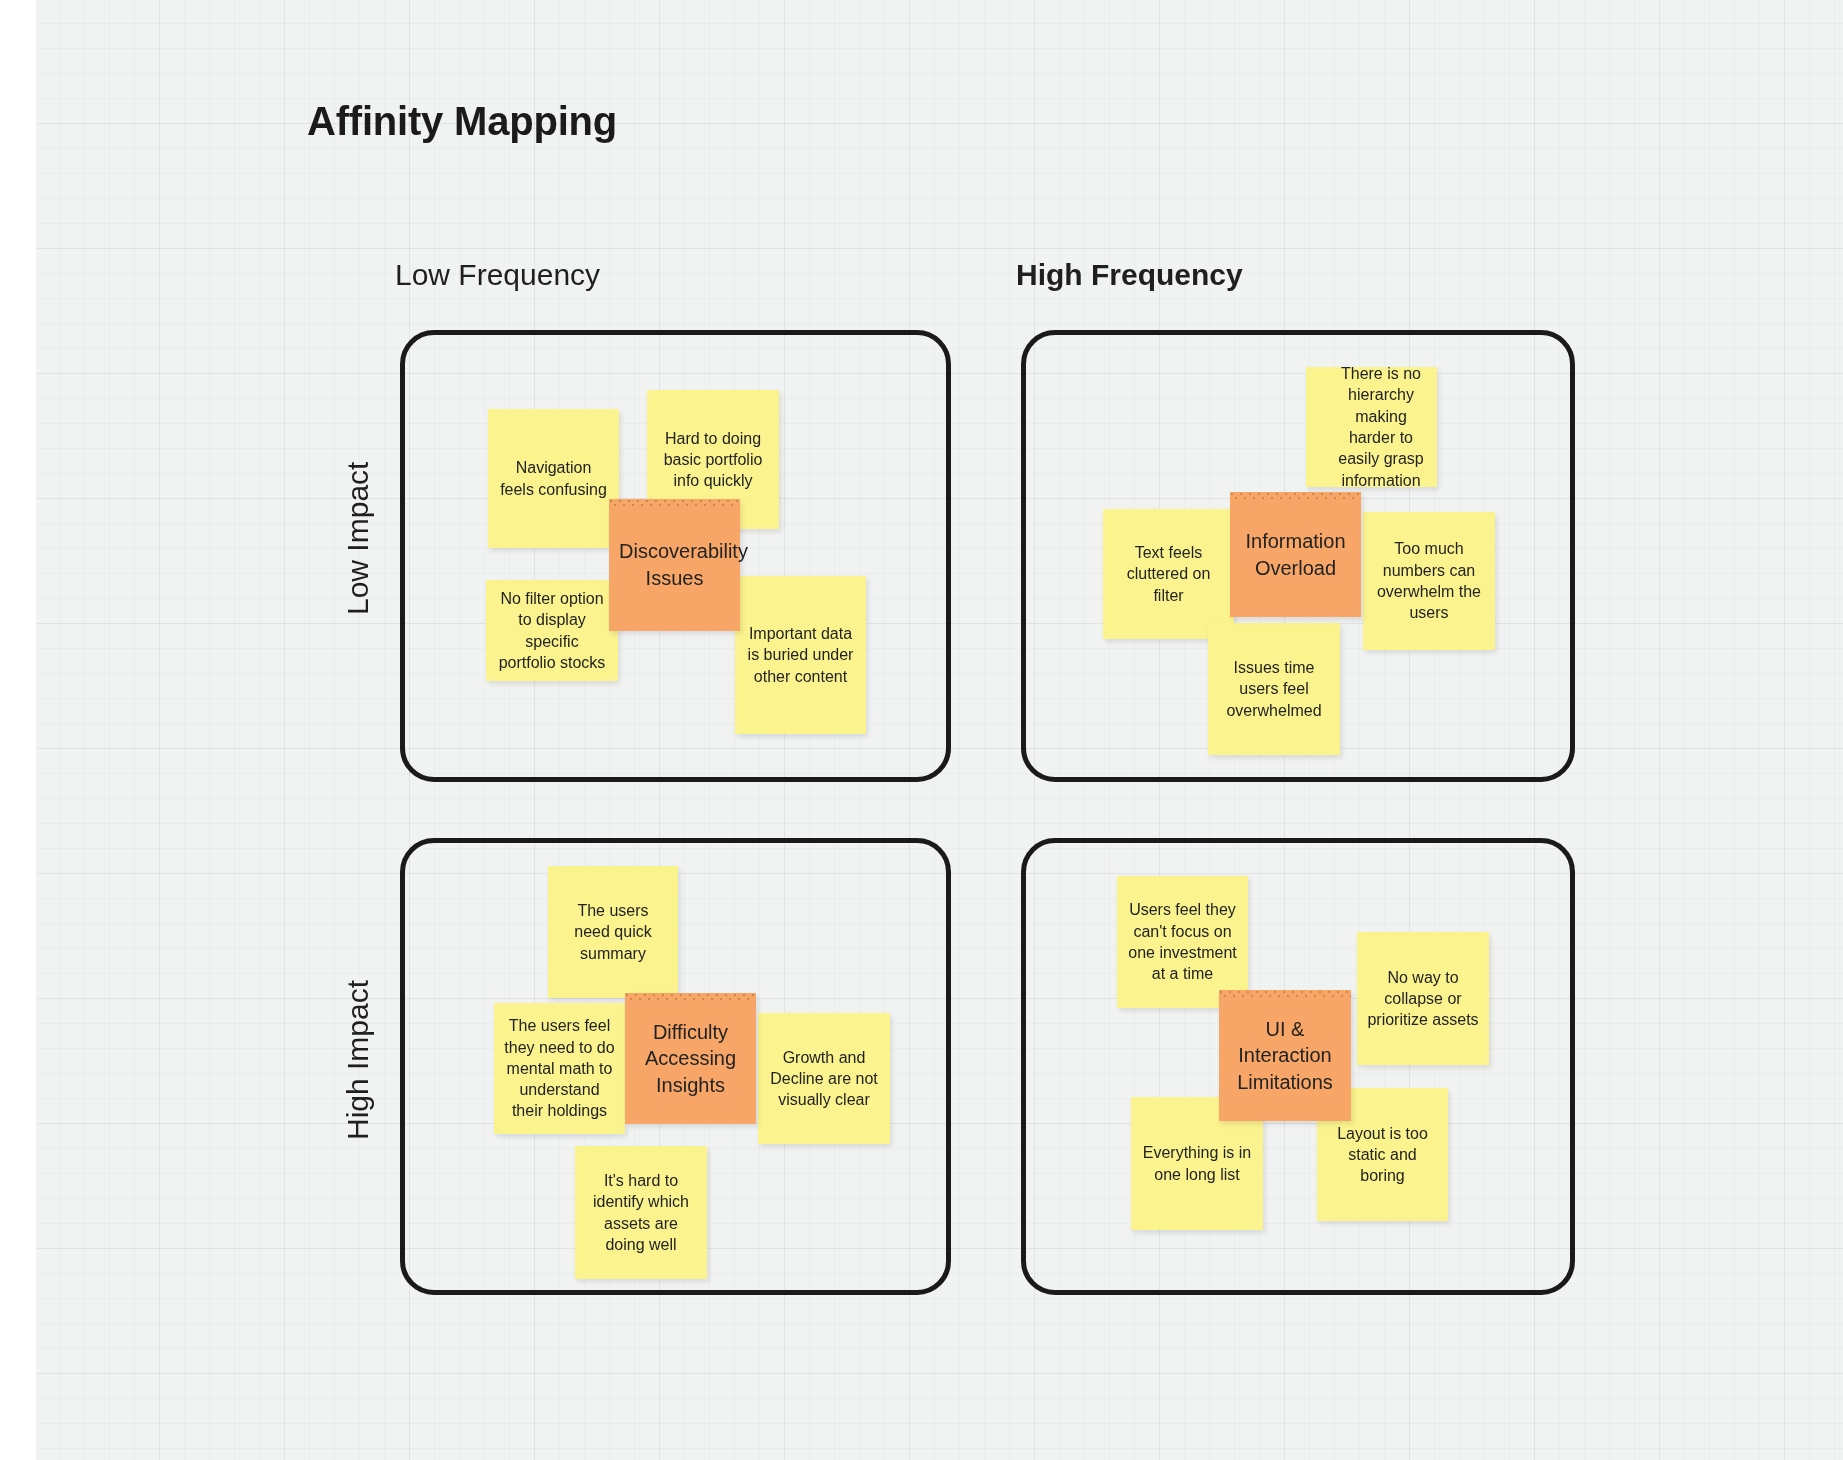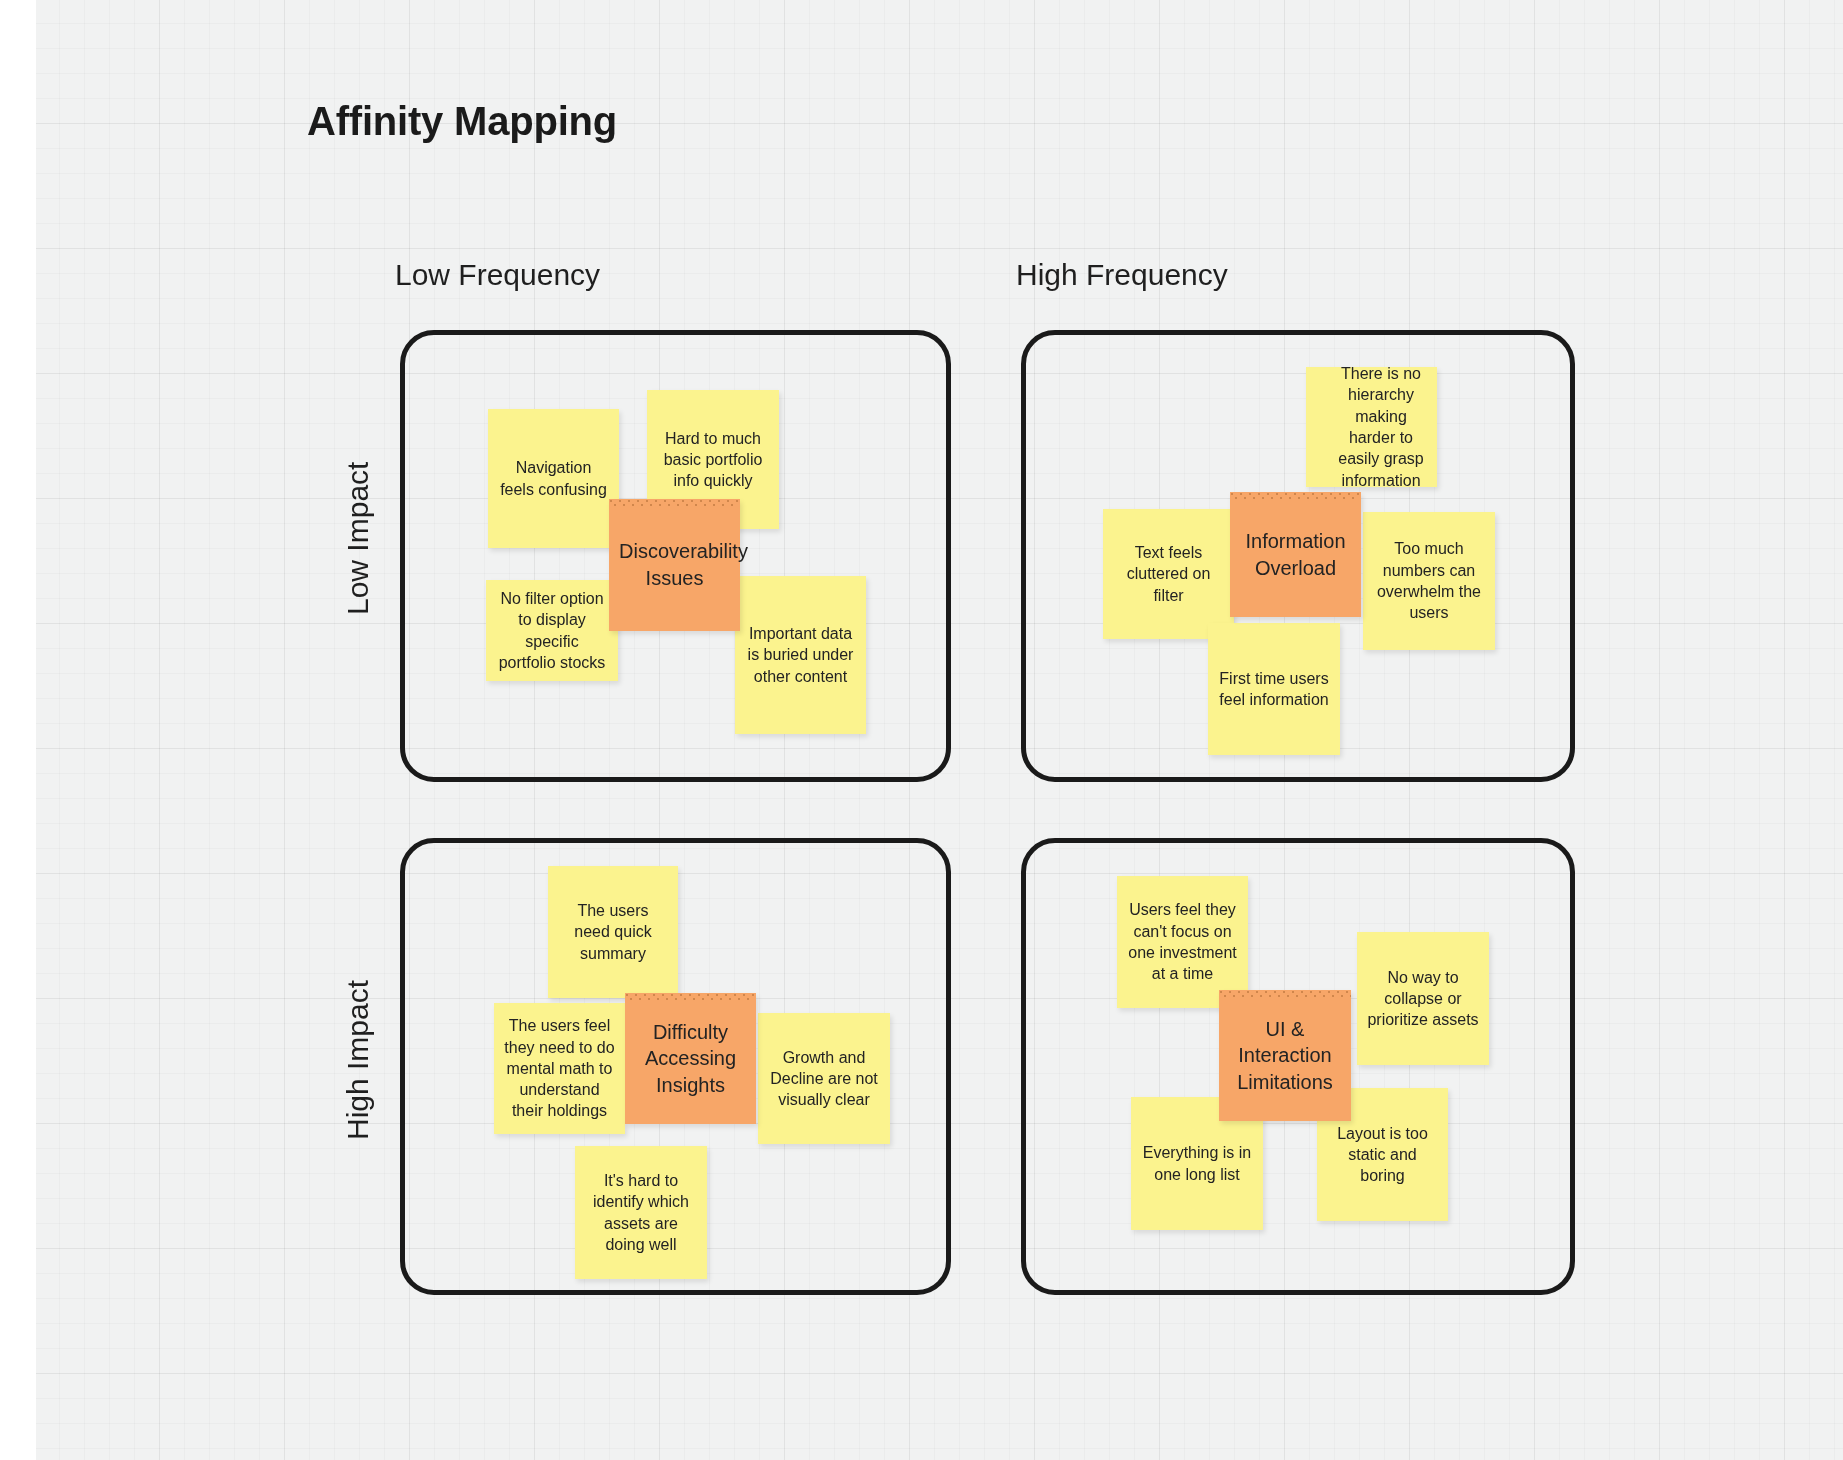--- a/index.html
+++ b/index.html
@@ -33,21 +33,21 @@
     white-space: nowrap;
   }
 
   .col-label {
     position: absolute;
     font-size: 30px;
     color: #1f1f1f;
     white-space: nowrap;
   }
   #col-low  { left: 359px;  top: 258px; }
-  #col-high { left: 980px;  top: 258px; }
+  #col-high { left: 980px;  top: 258px; font-weight: bold; }
 
   .row-label {
     position: absolute;
     font-size: 30px;
     color: #1f1f1f;
     white-space: nowrap;
     transform-origin: 0 0;
     transform: rotate(-90deg);
   }
   #row-low  { left: 305px; top: 615px; }
@@ -103,31 +103,31 @@
 
   <div class="row-label" id="row-low">Low Impact</div>
   <div class="row-label" id="row-high">High Impact</div>
 
   <div class="quadrant" id="q-tl"></div>
   <div class="quadrant" id="q-tr"></div>
   <div class="quadrant" id="q-bl"></div>
   <div class="quadrant" id="q-br"></div>
 
   <div class="note yellow" style="left:452px; top:409px; width:131px; height:139px;">Navigation feels confusing</div>
-  <div class="note yellow" style="left:611px; top:390px; width:132px; height:139px;">Hard to much basic portfolio info quickly</div>
+  <div class="note yellow" style="left:611px; top:390px; width:132px; height:139px;">Hard to doing basic portfolio info quickly</div>
   <div class="note yellow" style="left:450px; top:580px; width:132px; height:101px;">No filter option to display specific portfolio stocks</div>
   <div class="note yellow" style="left:699px; top:576px; width:131px; height:158px;">Important data is buried under other content</div>
   <div class="note orange" style="left:573px; top:499px; width:131px; height:132px;">
     <span>Discoverability Issues</span>
   </div>
 
   <div class="note yellow" style="left:1270px; top:367px; width:131px; height:120px;padding-left:29px;">There is no hierarchy making harder to easily grasp information</div>
   <div class="note yellow" style="left:1067px; top:509px; width:131px; height:130px;">Text feels cluttered on filter</div>
   <div class="note yellow" style="left:1327px; top:512px; width:132px; height:138px;">Too much numbers can overwhelm the users</div>
-  <div class="note yellow" style="left:1172px; top:623px; width:132px; height:132px;">First time users feel information</div>
+  <div class="note yellow" style="left:1172px; top:623px; width:132px; height:132px;">Issues time users feel overwhelmed</div>
   <div class="note orange" style="left:1194px; top:492px; width:131px; height:125px;">
     <span>Information Overload</span>
   </div>
 
   <div class="note yellow" style="left:512px; top:866px; width:130px; height:132px;">The users need quick summary</div>
   <div class="note yellow" style="left:458px; top:1003px; width:131px; height:131px;">The users feel they need to do mental math to understand their holdings</div>
   <div class="note yellow" style="left:722px; top:1013px; width:132px; height:131px;">Growth and Decline are not visually clear</div>
   <div class="note yellow" style="left:539px; top:1146px; width:132px; height:133px;">It's hard to identify which assets are doing well</div>
   <div class="note orange" style="left:589px; top:993px; width:131px; height:131px;">
     <span>Difficulty Accessing Insights</span>

